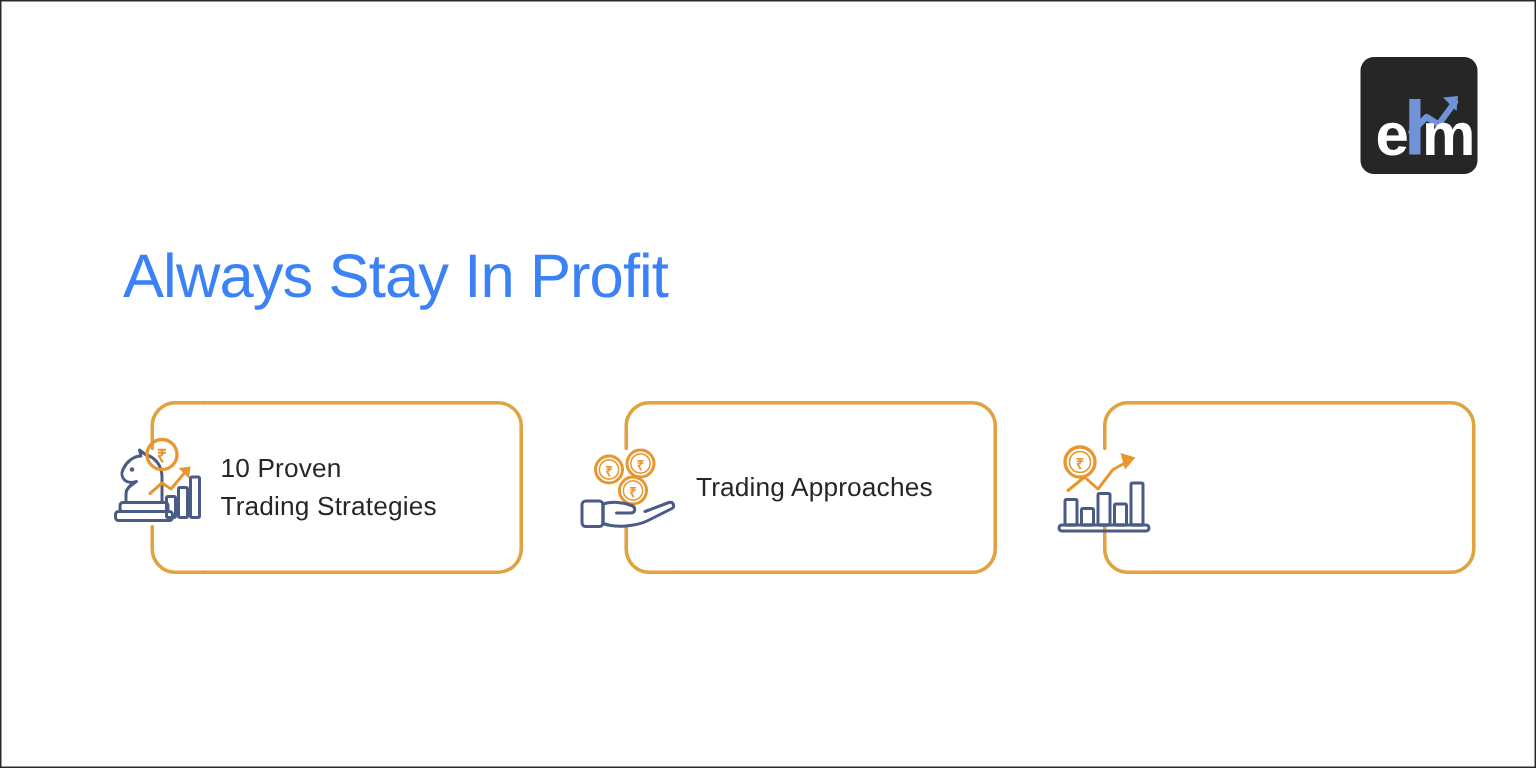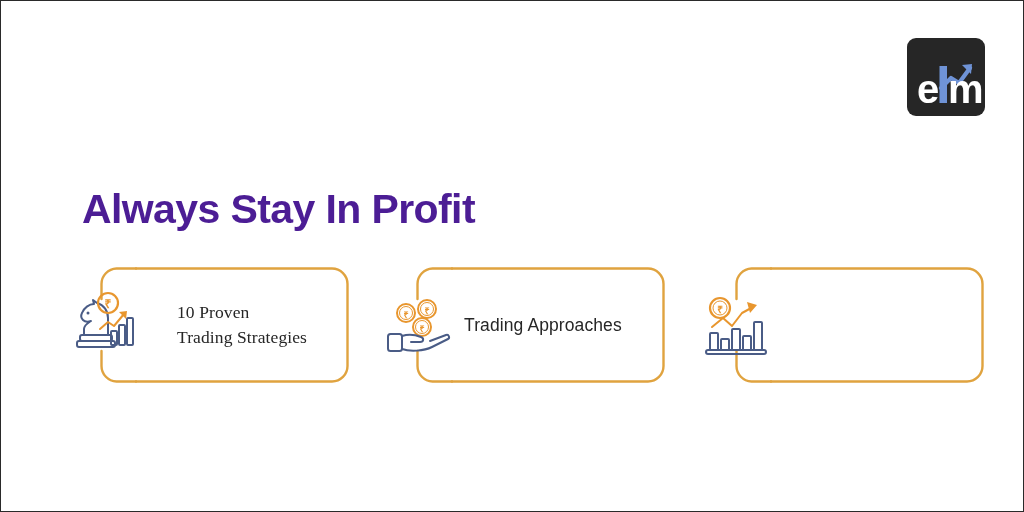--- a/index.html
+++ b/index.html
@@ -29,25 +29,25 @@
     height: 78px;
     background: #262626;
     border-radius: 9px;
   }
   #logo svg { display: block; }
 
   
   #page-title {
     position: absolute;
     left: 81px;
-    top: 184px;
+    top: 159px;
     font-size: 41px;
-    font-weight: bold;
+    font-weight: normal;
     letter-spacing: -0.6px;
-    color: #4c1d95;
+    color: #3b82f6;
     line-height: 1.2;
     white-space: nowrap;
   }
 
   
   .card {
     position: absolute;
     top: 266px;
     height: 116px;
   }
@@ -74,21 +74,21 @@
     color: #262626;
     line-height: 25px;
     letter-spacing: 0.1px;
     white-space: pre-line;
   }
 
   #card-1 { left: 99px;  width: 249px; }
   #card-2 { left: 415px; width: 249px; }
   #card-3 { left: 734px; width: 249px; }
 
-  #card-1 .card-label { left: 77px; font-family: Liberation Serif, serif; }
+  #card-1 .card-label { left: 47px; }
   #card-2 .card-label { left: 48px; }
   #card-3 .card-label { left: 60px; }
 </style>
 </head>
 <body>
 
 <div id="canvas">
 
   <div id="logo">
     <svg width="78" height="78" viewBox="0 0 78 78" aria-hidden="true">

